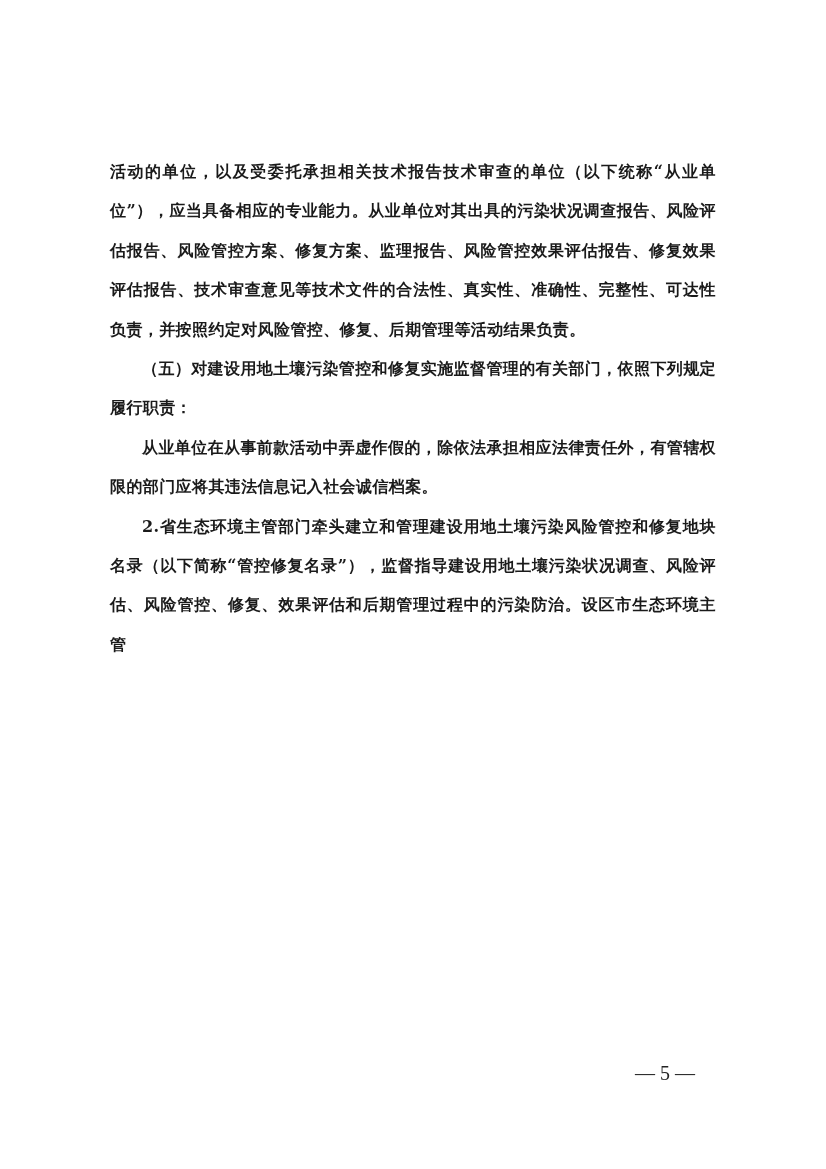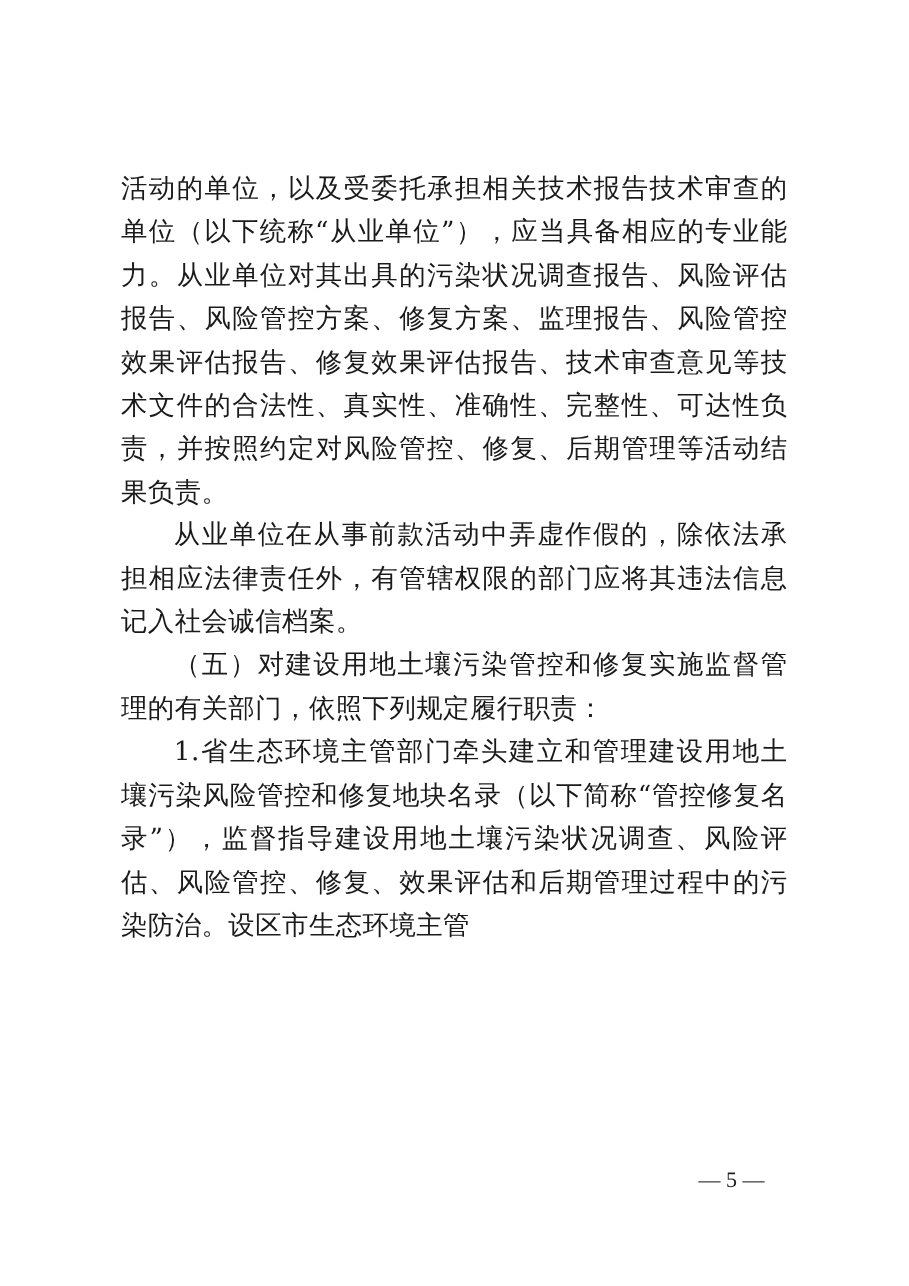--- a/index.html
+++ b/index.html
@@ -16,44 +16,45 @@
     color: #1a1a1a;
   }
   .page {
     position: absolute;
     left: 110px;
     top: 152px;
     width: 606px;
   }
   .para {
     margin: 0;
-    font-size: 24px;
+    font-size: 16px;
     line-height: 39.4px;
     text-align: justify;
     text-justify: inter-character;
     letter-spacing: 0.4px;
     word-break: break-all;
+    font-weight: bold;
   }
   .indent {
     text-indent: 2em;
   }
   .page-number {
     position: absolute;
     left: 620px;
     top: 1062px;
     width: 90px;
     text-align: center;
     font-family: "Liberation Serif", "DejaVu Serif", serif;
     font-size: 20px;
     color: #222;
   }
 </style>
 </head>
 <body>
 
 <div class="page">
   <p class="para">活动的单位，以及受委托承担相关技术报告技术审查的单位（以下统称“从业单位”），应当具备相应的专业能力。从业单位对其出具的污染状况调查报告、风险评估报告、风险管控方案、修复方案、监理报告、风险管控效果评估报告、修复效果评估报告、技术审查意见等技术文件的合法性、真实性、准确性、完整性、可达性负责，并按照约定对风险管控、修复、后期管理等活动结果负责。</p>
+  <p class="para indent">（五）对建设用地土壤污染管控和修复实施监督管理的有关部门，依照下列规定履行职责：</p>
   <p class="para indent">从业单位在从事前款活动中弄虚作假的，除依法承担相应法律责任外，有管辖权限的部门应将其违法信息记入社会诚信档案。</p>
-  <p class="para indent">（五）对建设用地土壤污染管控和修复实施监督管理的有关部门，依照下列规定履行职责：</p>
-  <p class="para indent">1.省生态环境主管部门牵头建立和管理建设用地土壤污染风险管控和修复地块名录（以下简称“管控修复名录”），监督指导建设用地土壤污染状况调查、风险评估、风险管控、修复、效果评估和后期管理过程中的污染防治。设区市生态环境主管</p>
+  <p class="para indent">2.省生态环境主管部门牵头建立和管理建设用地土壤污染风险管控和修复地块名录（以下简称“管控修复名录”），监督指导建设用地土壤污染状况调查、风险评估、风险管控、修复、效果评估和后期管理过程中的污染防治。设区市生态环境主管</p>
 </div>
 
 <div class="page-number">— 5 —</div>
 
 </body></html>

